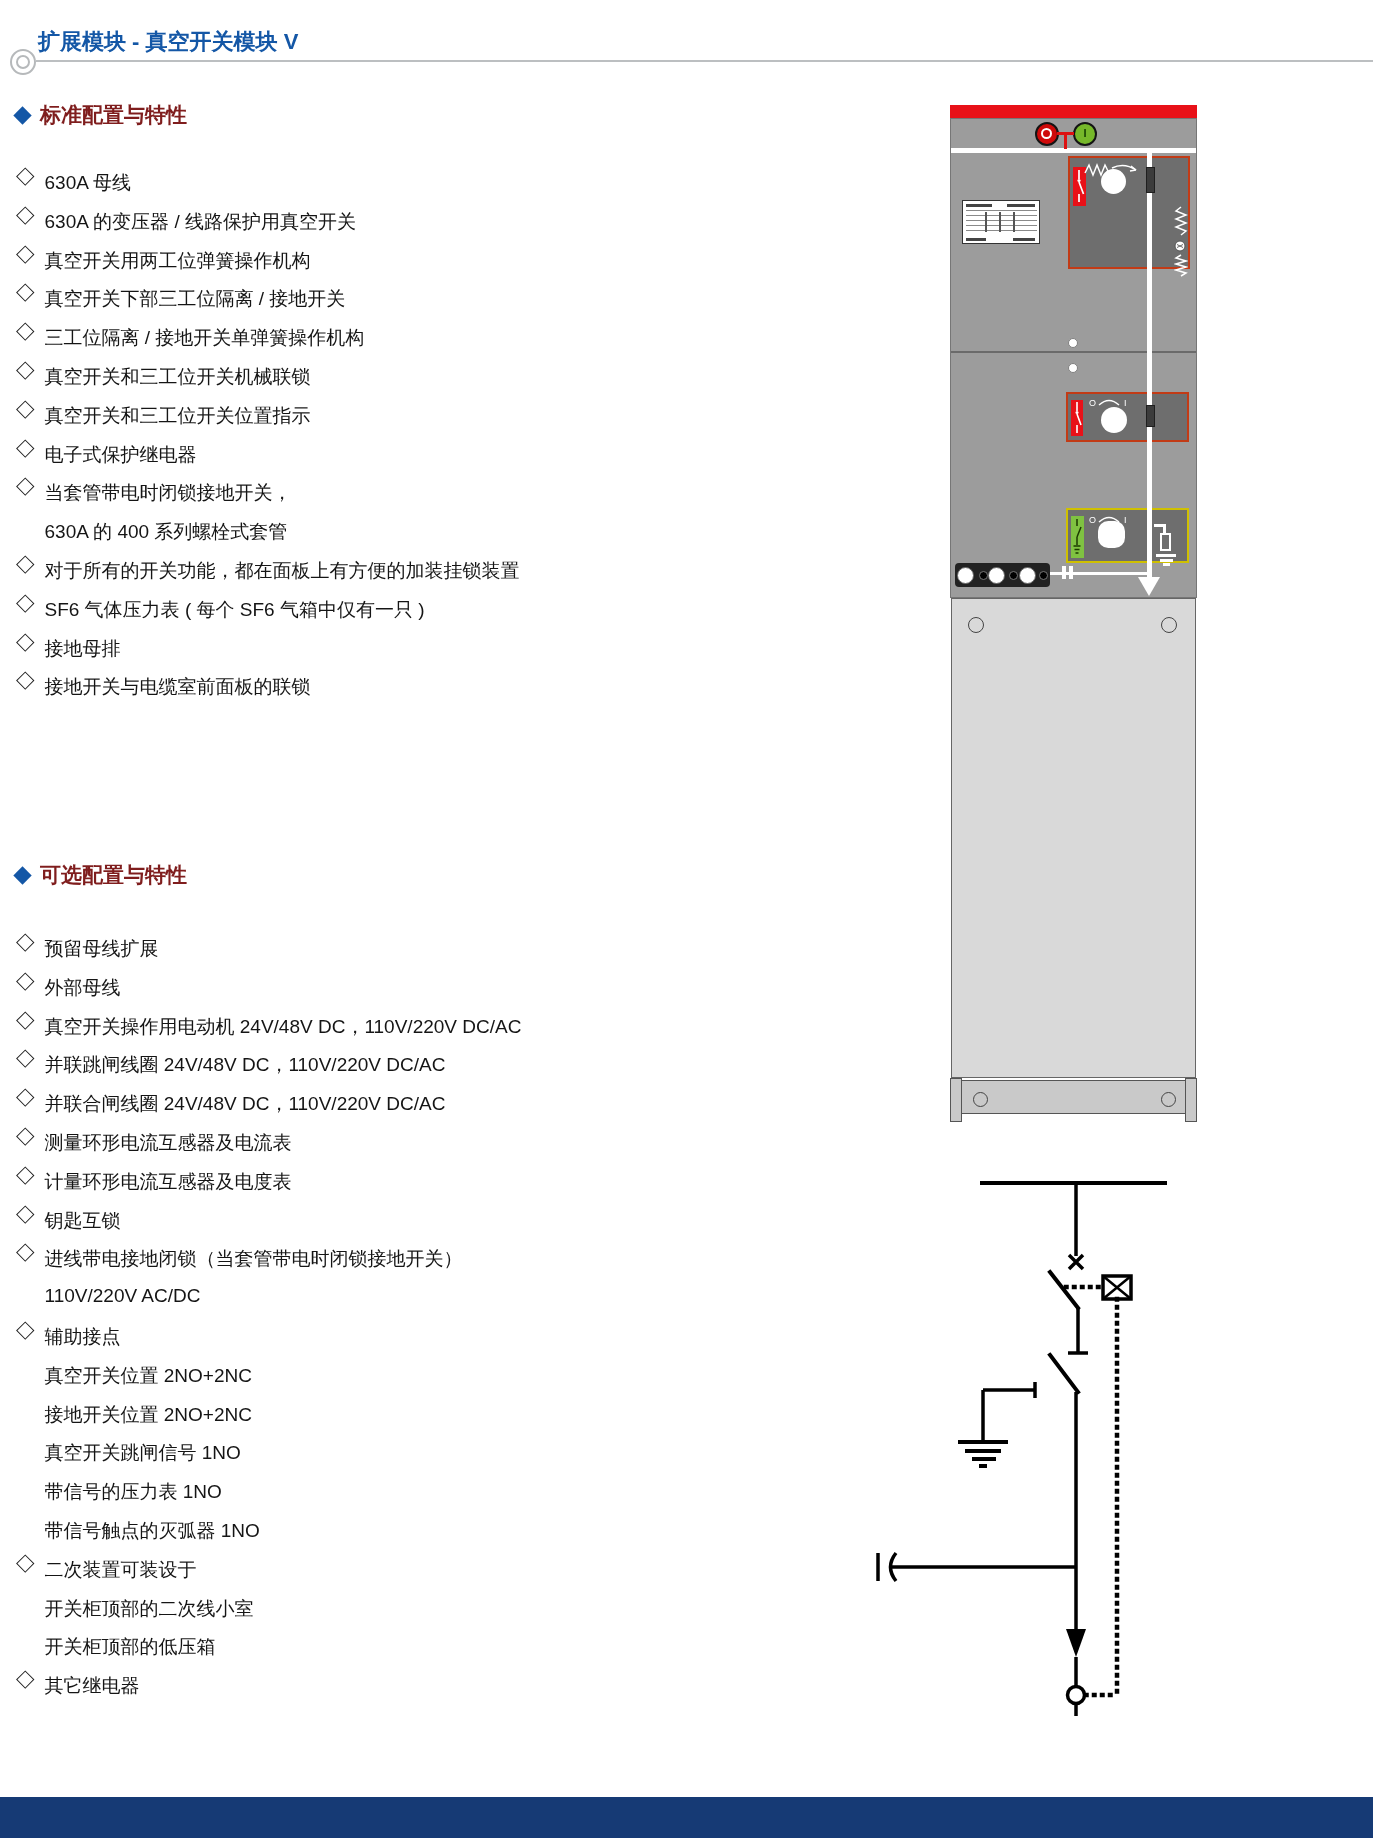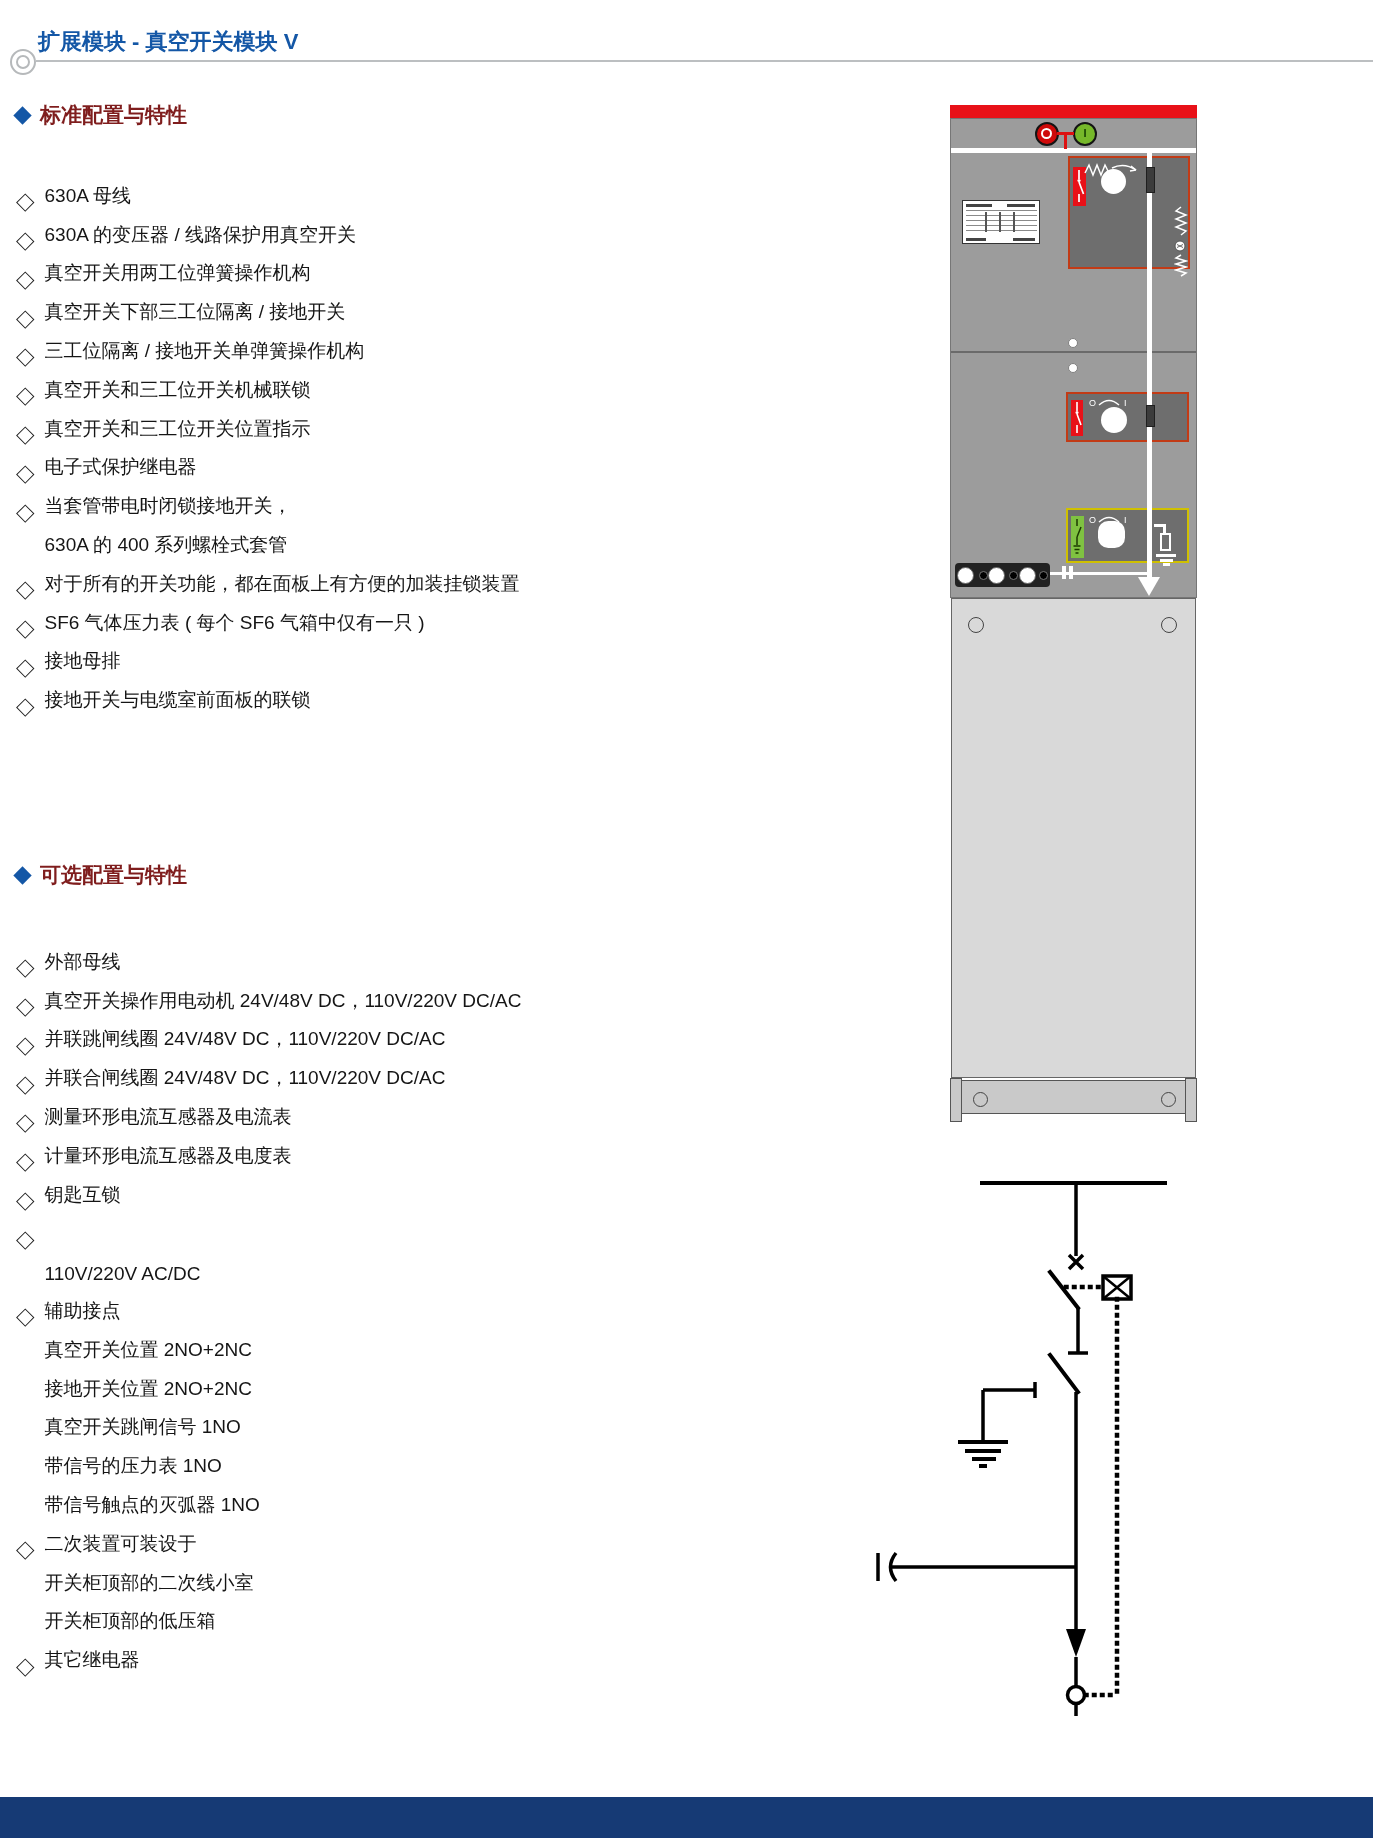--- a/index.html
+++ b/index.html
@@ -18,21 +18,21 @@
   .section-head{position:absolute;left:16px;display:flex;align-items:center;gap:11px;
                 color:#7f1d1d;font-size:21px;font-weight:bold;height:28px;}
   .sh-standard{top:101px;}
   .sh-optional{top:861px;}
   .diamond-filled{width:13px;height:13px;background:#1457a6;transform:rotate(45deg);flex:none;}
 
   
   .feature-list{position:absolute;left:16px;width:800px;}
   .fl-standard{top:170px;}
   .fl-optional{top:936px;}
-  .feature-item{display:flex;align-items:flex-end;height:38.8px;font-size:19px;color:#151515;}
+  .feature-item{display:flex;align-items:flex-start;height:38.8px;font-size:19px;color:#151515;}
   .feature-item .dia{width:12.5px;height:12.5px;border:1.5px solid #222;transform:rotate(45deg);
                      margin:0 13px 0 3px;flex:none;background:#fff;}
   .feature-item[data-bullet=""] .dia{visibility:hidden;}
 
   
   .cab{position:absolute;}
   .cab .abs{position:absolute;}
   .knob{position:absolute;background:#fff;border-radius:50%;}
   .panel-red{background:#6e6e6e;border:2px solid #c23b16;}
   .panel-yel{background:#6e6e6e;border:2px solid #cfc000;}
@@ -113,20 +113,24 @@
         <span class="txt">接地开关与电缆室前面板的联锁</span>
       </div>
     </div>
 
   <div class="section-head sh-optional">
     <span class="diamond-filled"></span>
     <span>可选配置与特性</span>
   </div>
   <div class="feature-list fl-optional">
 
+  <div class="feature-item" data-bullet="d">
+        <span class="dia"></span>
+        <span class="txt">预留母线扩展</span>
+      </div>
       <div class="feature-item" data-bullet="d">
         <span class="dia"></span>
         <span class="txt">外部母线</span>
       </div>
       <div class="feature-item" data-bullet="d">
         <span class="dia"></span>
         <span class="txt">真空开关操作用电动机 24V/48V DC，110V/220V DC/AC</span>
       </div>
       <div class="feature-item" data-bullet="d">
         <span class="dia"></span>
@@ -143,20 +147,21 @@
       <div class="feature-item" data-bullet="d">
         <span class="dia"></span>
         <span class="txt">计量环形电流互感器及电度表</span>
       </div>
       <div class="feature-item" data-bullet="d">
         <span class="dia"></span>
         <span class="txt">钥匙互锁</span>
       </div>
       <div class="feature-item" data-bullet="d">
         <span class="dia"></span>
+        <span class="txt">进线带电接地闭锁（当套管带电时闭锁接地开关）</span>
       </div>
       <div class="feature-item" data-bullet="">
         <span class="dia"></span>
         <span class="txt">110V/220V AC/DC</span>
       </div>
       <div class="feature-item" data-bullet="d">
         <span class="dia"></span>
         <span class="txt">辅助接点</span>
       </div>
       <div class="feature-item" data-bullet="">

